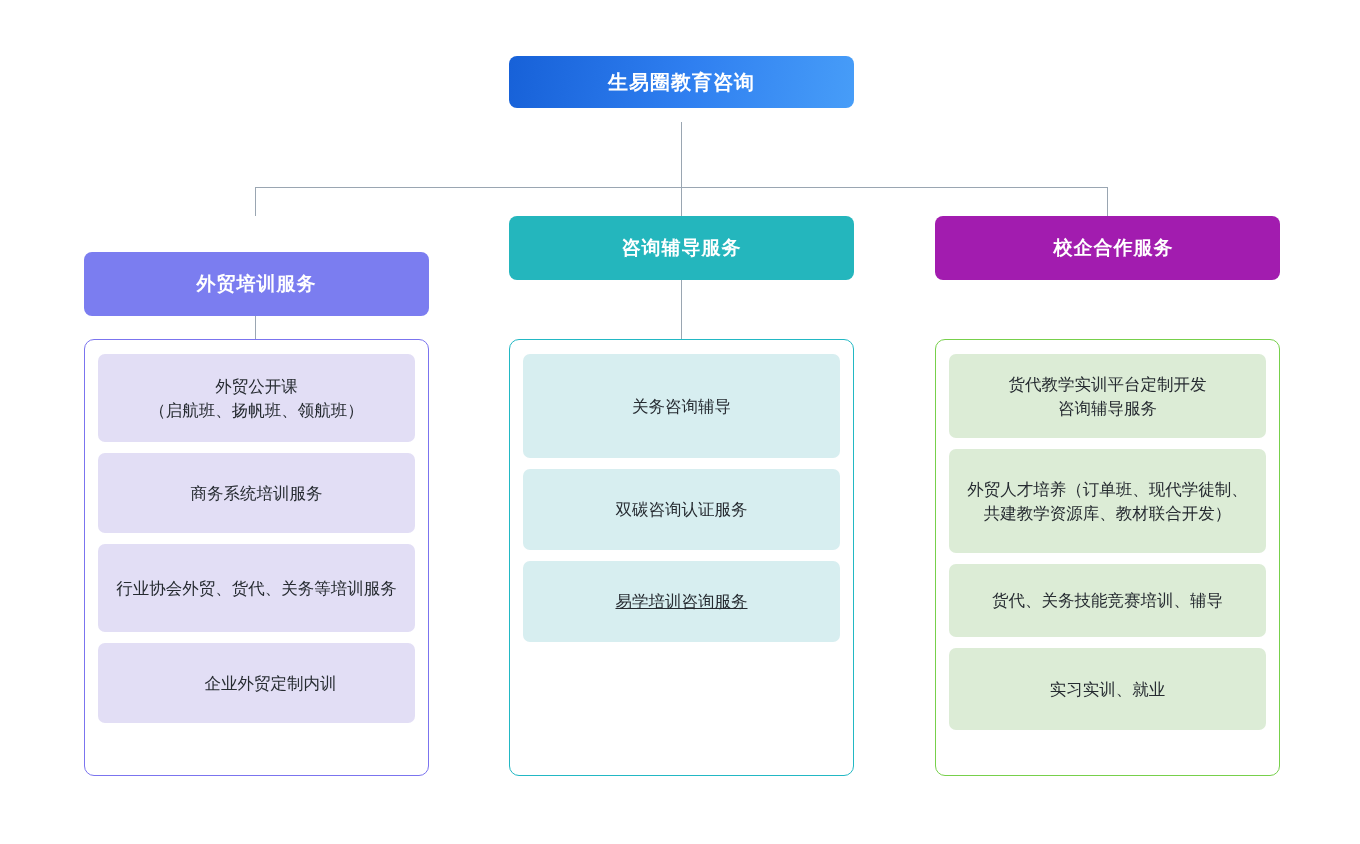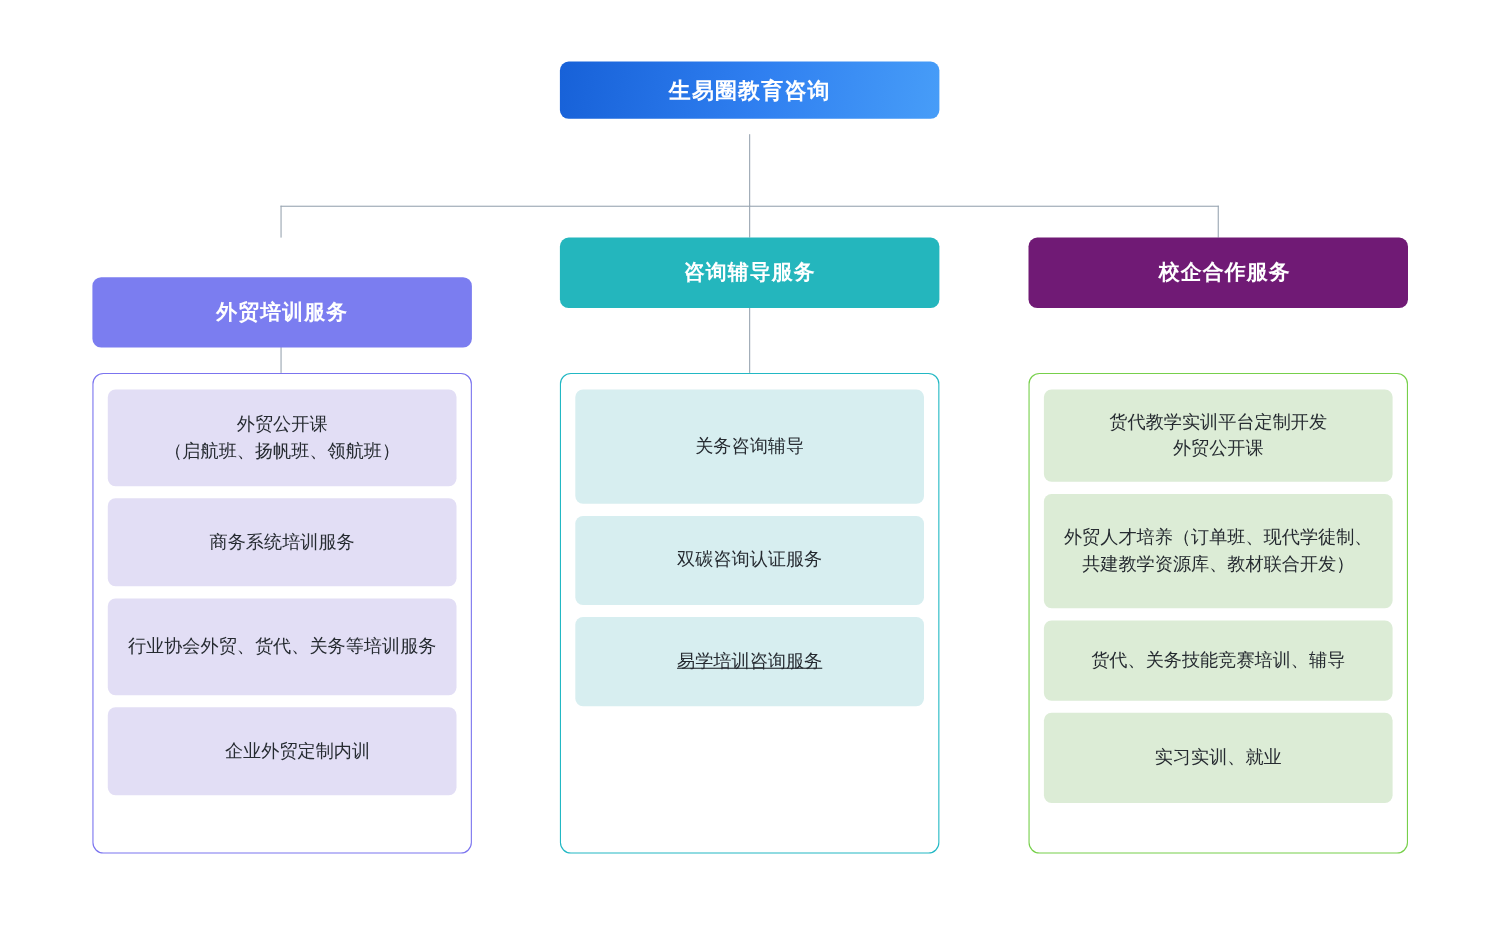--- a/index.html
+++ b/index.html
@@ -62,21 +62,21 @@
     box-sizing: border-box;
   }
   .branch-header .branch-title {
     color: #ffffff;
     font-size: 19px;
     font-weight: bold;
     letter-spacing: 1px;
   }
   .branch-header.b0 { left: 84px;  background: #7b7df0; margin-top: 36px; }
   .branch-header.b1 { left: 509px; background: #24b6bd; }
-  .branch-header.b2 { left: 935px; background: #701a75; padding-left: 12px; }
+  .branch-header.b2 { left: 935px; background: #a21caf; padding-left: 12px; }
 
   
   .items-container {
     position: absolute;
     top: 339px;
     width: 345px;
     height: 437px;
     border-radius: 10px;
     border: 1.6px solid #cccccc;
     box-sizing: border-box;
@@ -161,19 +161,19 @@
   </div>
 
   <div class="items-container c1">
     <div class="item-card">关务咨询辅导</div>
     <div class="item-card">双碳咨询认证服务</div>
     <div class="item-card">易学培训咨询服务</div>
   </div>
 
   <div class="items-container c2">
     <div class="item-card">货代教学实训平台定制开发
-外贸公开课</div>
+咨询辅导服务</div>
     <div class="item-card">外贸人才培养（订单班、现代学徒制、共建教学资源库、教材联合开发）</div>
     <div class="item-card">货代、关务技能竞赛培训、辅导</div>
     <div class="item-card">实习实训、就业</div>
   </div>
 
 </div>
 
 </body></html>

